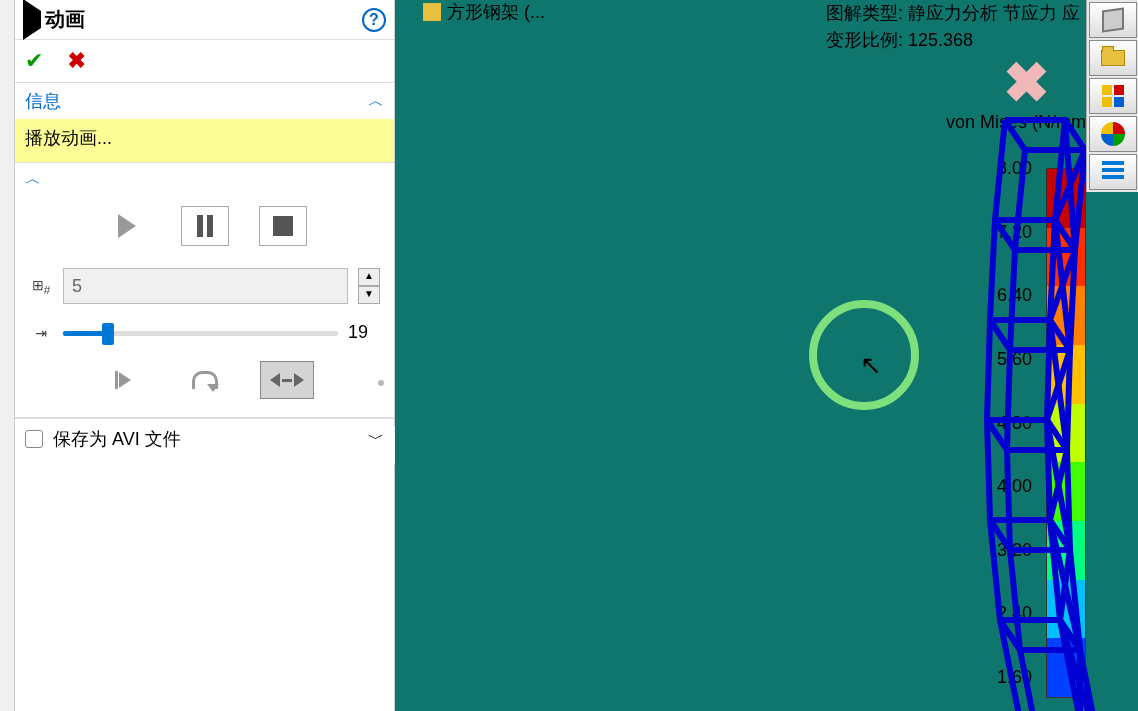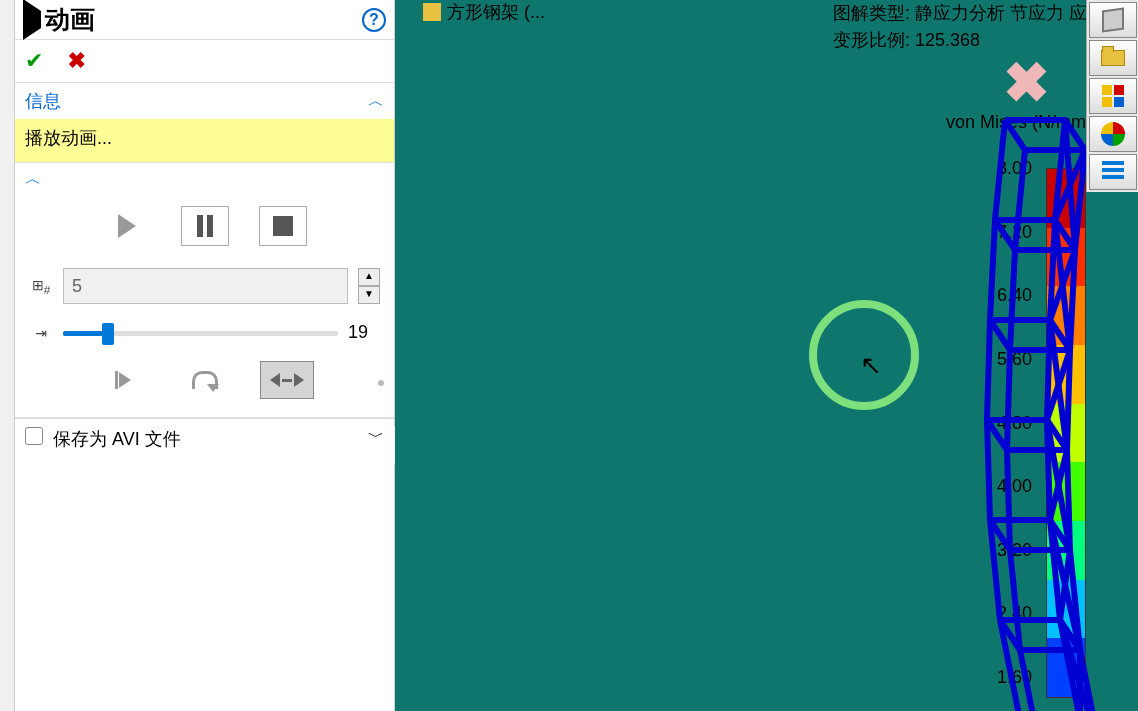--- a/index.html
+++ b/index.html
@@ -3,21 +3,21 @@
 <meta charset="utf-8">
 <style>
   * { box-sizing: border-box; margin: 0; padding: 0; font-family: "Microsoft YaHei", Arial, sans-serif; }
   body { width: 1138px; height: 711px; background: #fff; overflow: hidden; position: relative; }
   .root { display: flex; width: 100%; height: 100%; }
   .left-strip { width: 15px; height: 100%; background: #f0f0f0; border-right: 1px solid #ccc; }
   
   .panel { width: 380px; background: #fff; border-right: 1px solid #ccc; display: flex; flex-direction: column; }
   
   .panel-header { display: flex; align-items: center; padding: 4px 8px; border-bottom: 1px solid #ddd; height: 40px; }
-  .panel-header .title { font-size: 25px; font-weight: bold; margin-left: 4px; flex: 1; }
+  .panel-header .title { font-size: 20px; font-weight: bold; margin-left: 4px; flex: 1; }
   .panel-header .help { width: 24px; height: 24px; border: 2px solid #0066cc; border-radius: 50%; color: #0066cc; text-align: center; line-height: 20px; font-weight: bold; cursor: pointer; }
   
   .confirm-row { display: flex; align-items: center; padding: 8px 10px; gap: 24px; border-bottom: 1px solid #ddd; }
   .check-ok { color: #009900; font-size: 22px; cursor: pointer; }
   .check-cancel { color: #cc0000; font-size: 22px; cursor: pointer; font-weight: bold; }
   
   .section { border-bottom: 1px solid #ddd; }
   .section-header { display: flex; align-items: center; padding: 6px 10px; font-size: 18px; color: #0066cc; cursor: pointer; }
   .section-header .label { flex: 1; }
   .section-header .chev { font-size: 16px; }
@@ -53,35 +53,35 @@
   .fwd-shape .bar { width: 3px; height: 18px; background: #999; margin-right: 1px; }
   .fwd-shape .tri { width: 0; height: 0; border-left: 12px solid #999; border-top: 8px solid transparent; border-bottom: 8px solid transparent; }
   .loop-shape { width: 26px; height: 18px; border: 3px solid #999; border-radius: 10px 10px 0 0; border-bottom: none; position: relative; }
   .loop-shape::after { content: ""; position: absolute; right: -4px; bottom: -3px; width: 0; height: 0; border-left: 6px solid transparent; border-right: 6px solid transparent; border-top: 8px solid #999; }
   .bidir-shape { display: flex; align-items: center; gap: 2px; }
   .bidir-shape .l { width: 0; height: 0; border-right: 10px solid #666; border-top: 7px solid transparent; border-bottom: 7px solid transparent; }
   .bidir-shape .m { width: 10px; height: 3px; background: #666; }
   .bidir-shape .r { width: 0; height: 0; border-left: 10px solid #666; border-top: 7px solid transparent; border-bottom: 7px solid transparent; }
   .dot { position: absolute; right: -4px; top: 50%; width: 6px; height: 6px; background: #bbb; border-radius: 50%; }
   
-  .save-row { display: flex; align-items: flex-start; padding: 8px 10px; font-size: 18px; border-top: 1px solid #ddd; cursor: pointer; }
+  .save-row { display: flex; align-items: center; padding: 8px 10px; font-size: 18px; border-top: 1px solid #ddd; cursor: pointer; }
   .save-row .cb { width: 18px; height: 18px; border: 1px solid #888; border-radius: 3px; margin-right: 10px; }
   .save-row .label { flex: 1; }
   .save-row .chev { font-size: 16px; }
   
   .expand-tab { position: absolute; left: 394px; top: 425px; width: 10px; height: 40px; border: 1px solid #bbb; border-left: none; border-radius: 0 5px 5px 0; background: #f5f5f5; cursor: pointer; }
   
   .viewport { flex: 1; position: relative; background: #0f766e; overflow: hidden; }
   
   .tree-item { position: absolute; top: 0; left: 28px; display: flex; align-items: center; gap: 6px; font-size: 18px; }
   .tree-item .cube { width: 18px; height: 18px; background: #e8c040; transform: rotate(0deg); position: relative; }
   
   .close-x { position: absolute; top: 50px; right: 88px; font-size: 56px; color: #f0b8b8; font-weight: bold; cursor: pointer; }
   
-  .info-text { position: absolute; top: 0; right: 51px; font-size: 18px; line-height: 1.5; text-align: left; }
+  .info-text { position: absolute; top: 0; right: 58px; font-size: 18px; line-height: 1.5; text-align: left; }
   
   .legend-title { position: absolute; top: 112px; right: 52px; font-size: 18px; }
   .legend { position: absolute; top: 168px; right: 52px; display: flex; flex-direction: row-reverse; gap: 14px; }
   .legend-bar { width: 40px; height: 530px; display: flex; flex-direction: column; border: 1px solid #333; }
   .legend-bar div { flex: 1; }
   .legend-labels { display: flex; flex-direction: column; justify-content: space-between; height: 530px; font-size: 18px; margin-top: -10px; padding-bottom: 0; }
   
   .right-toolbar { position: absolute; right: 0; top: 0; width: 52px; background: #e8e8e8; border-left: 1px solid #aaa; display: flex; flex-direction: column; gap: 2px; padding: 2px; }
   .tb-btn { width: 48px; height: 36px; border: 1px solid #888; background: linear-gradient(#fff,#ddd); display: flex; align-items: center; justify-content: center; cursor: pointer; }
   .ico-cube { width: 22px; height: 22px; border: 2px solid #777; background: #ccc; transform: skewY(-8deg); }

